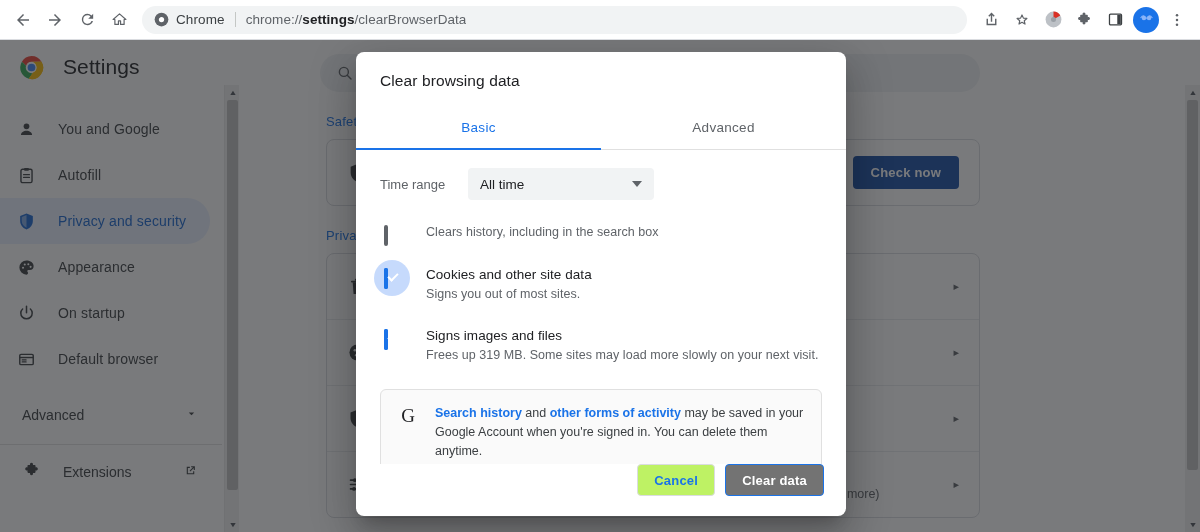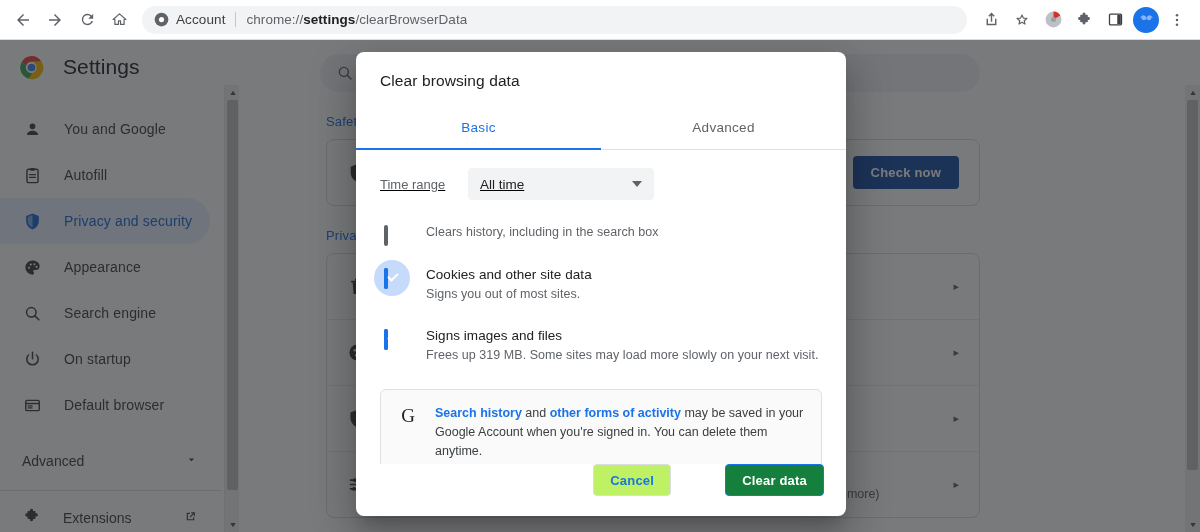--- a/index.html
+++ b/index.html
@@ -92,21 +92,21 @@
   }
   .brand-logo { width: 25px; height: 25px; flex: 0 0 auto; }
   .brand-title {
     font-size: 21px; color: #202124; margin-left: 19px;
     letter-spacing: .1px;
   }
   .nav-list { margin-top: 14px; }
   .nav-item {
     display: flex; align-items: center;
     height: 46px;
-    padding-left: 22px;
+    padding-left: 16px;
     color: #3c4043; font-size: 14px;
     border-radius: 0 23px 23px 0;
     margin-right: 12px;
     letter-spacing: .15px;
   }
   .nav-item .ni-icon {
     width: 20px; height: 20px; flex: 0 0 auto;
     display: flex; align-items: center; justify-content: center;
   }
   .nav-item .ni-label { margin-left: 22px; }
@@ -252,21 +252,20 @@
   .dlg-tab.active::after {
     content: ""; position: absolute; bottom: -1px; left: 0;
     width: 100%; height: 2px; background: #1a73e8;
   }
 
   .dlg-body { flex: 1 1 auto; padding: 18px 24px 0 24px; overflow: hidden; }
 
   .timerange {
     display: flex; align-items: center;
     margin-bottom: 10px;
-    text-decoration: underline;
   }
   .tr-label { font-size: 13px; color: #5f6368; width: 88px; flex:0 0 auto; }
   .tr-select {
     width: 186px; height: 32px;
     background: #f1f3f4; border-radius: 4px;
     display: flex; align-items: center; justify-content: space-between;
     padding: 0 12px;
     font-size: 13.5px; color: #202124;
   }
   .tr-caret {
@@ -342,21 +341,21 @@
     padding: 0 22px 20px 22px;
     gap: 10px;
   }
   .btn {
     height: 32px; border-radius: 4px;
     font-size: 13px; font-weight: 600;
     display: flex; align-items: center; justify-content: center;
     padding: 0 16px; letter-spacing: .2px;
   }
   .btn-cancel { background: #bef264; color: #1a73e8; border: 1px solid #dadce0; }
-  .btn-primary { background: #15803d; color: #fff; border: 1px solid #1a73e8; margin-left: 44px; }
+  .btn-primary { background: #737373; color: #fff; border: 1px solid #1a73e8; }
 </style>
 </head>
 <body>
 
 <div class="app">
 
   <div class="toolbar">
     <div class="nav-btn">
       <svg width="18" height="18" viewBox="0 0 24 24">
           <path d="M20 11H7.8l5.6-5.6L12 4l-8 8 8 8 1.4-1.4L7.8 13H20z" fill="#5f6368"></path>
@@ -379,21 +378,21 @@
     </div>
 
     <div class="omnibox">
       <span class="omni-chip-icon">
         <svg width="15" height="15" viewBox="0 0 24 24">
           <circle cx="12" cy="12" r="11" fill="#5f6368"></circle>
           <circle cx="12" cy="12" r="4.2" fill="#ffffff"></circle>
           <path d="M12 3a9 9 0 0 1 7.8 4.5H12a4.5 4.5 0 0 0-4.3 3.2L4.6 6.2A9 9 0 0 1 12 3z" fill="#5f6368"></path>
         </svg>
       </span>
-      <span class="omni-chip-label">Account</span>
+      <span class="omni-chip-label">Chrome</span>
       <span class="omni-sep"></span>
       <span class="omni-url"><span>chrome://</span><b>settings</b><span>/clearBrowserData</span></span>
     </div>
 
     <div class="tb-actions">
       <div class="tb-icon">
         <svg width="17" height="17" viewBox="0 0 24 24">
             <path d="M5 20h14v-9h-2v7H7v-7H5z" fill="#5f6368"></path>
             <path d="M12 2 7.5 6.8l1.4 1.4L11 6.1V15h2V6.1l2.1 2.1 1.4-1.4z" fill="#5f6368"></path>
           </svg>
@@ -492,29 +491,20 @@
           <span class="ni-icon">
             <svg width="19" height="19" viewBox="0 0 24 24">
                 <path d="M12 3a9 9 0 0 0 0 18c1.1 0 2-.9 2-2 0-.5-.2-1-.6-1.4-.3-.4-.4-.7-.4-1.1 0-.8.7-1.5 1.5-1.5H16a5 5 0 0 0 5-5c0-3.9-4-7-9-7z" fill="#3c4043"></path>
                 <circle cx="7.6" cy="12.4" r="1.3" fill="#fff"></circle>
                 <circle cx="9.8" cy="8.3" r="1.3" fill="#fff"></circle>
                 <circle cx="14.3" cy="7.8" r="1.3" fill="#fff"></circle>
                 <circle cx="17.2" cy="11.2" r="1.3" fill="#fff"></circle>
               </svg>
           </span>
           <span class="ni-label">Appearance</span>
-        </div>
-        <div class="nav-item">
-          <span class="ni-icon">
-            <svg width="19" height="19" viewBox="0 0 24 24">
-                <circle cx="10.5" cy="10.5" r="6" fill="none" stroke="#3c4043" stroke-width="1.9"></circle>
-                <path d="m15 15 5 5" stroke="#3c4043" stroke-width="1.9" stroke-linecap="round"></path>
-              </svg>
-          </span>
-          <span class="ni-label">Search engine</span>
         </div>
         <div class="nav-item">
           <span class="ni-icon">
             <svg width="19" height="19" viewBox="0 0 24 24">
                 <path d="M12 3v8" stroke="#3c4043" stroke-width="1.9" stroke-linecap="round"></path>
                 <path d="M7.1 6.3a7.2 7.2 0 1 0 9.8 0" fill="none" stroke="#3c4043" stroke-width="1.9" stroke-linecap="round"></path>
               </svg>
           </span>
           <span class="ni-label">On startup</span>
         </div>

